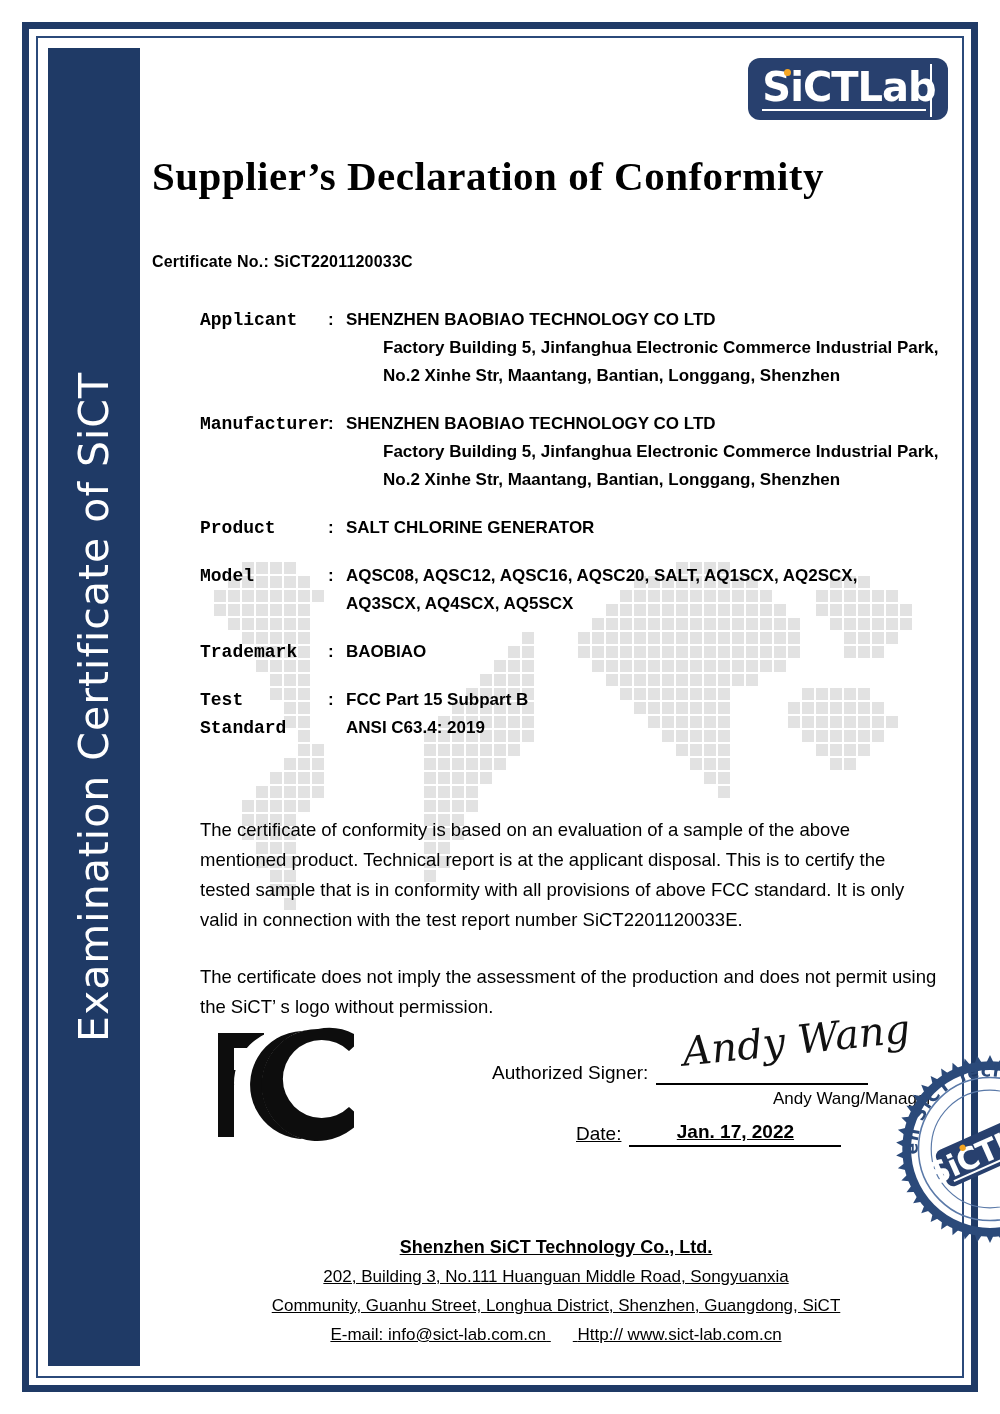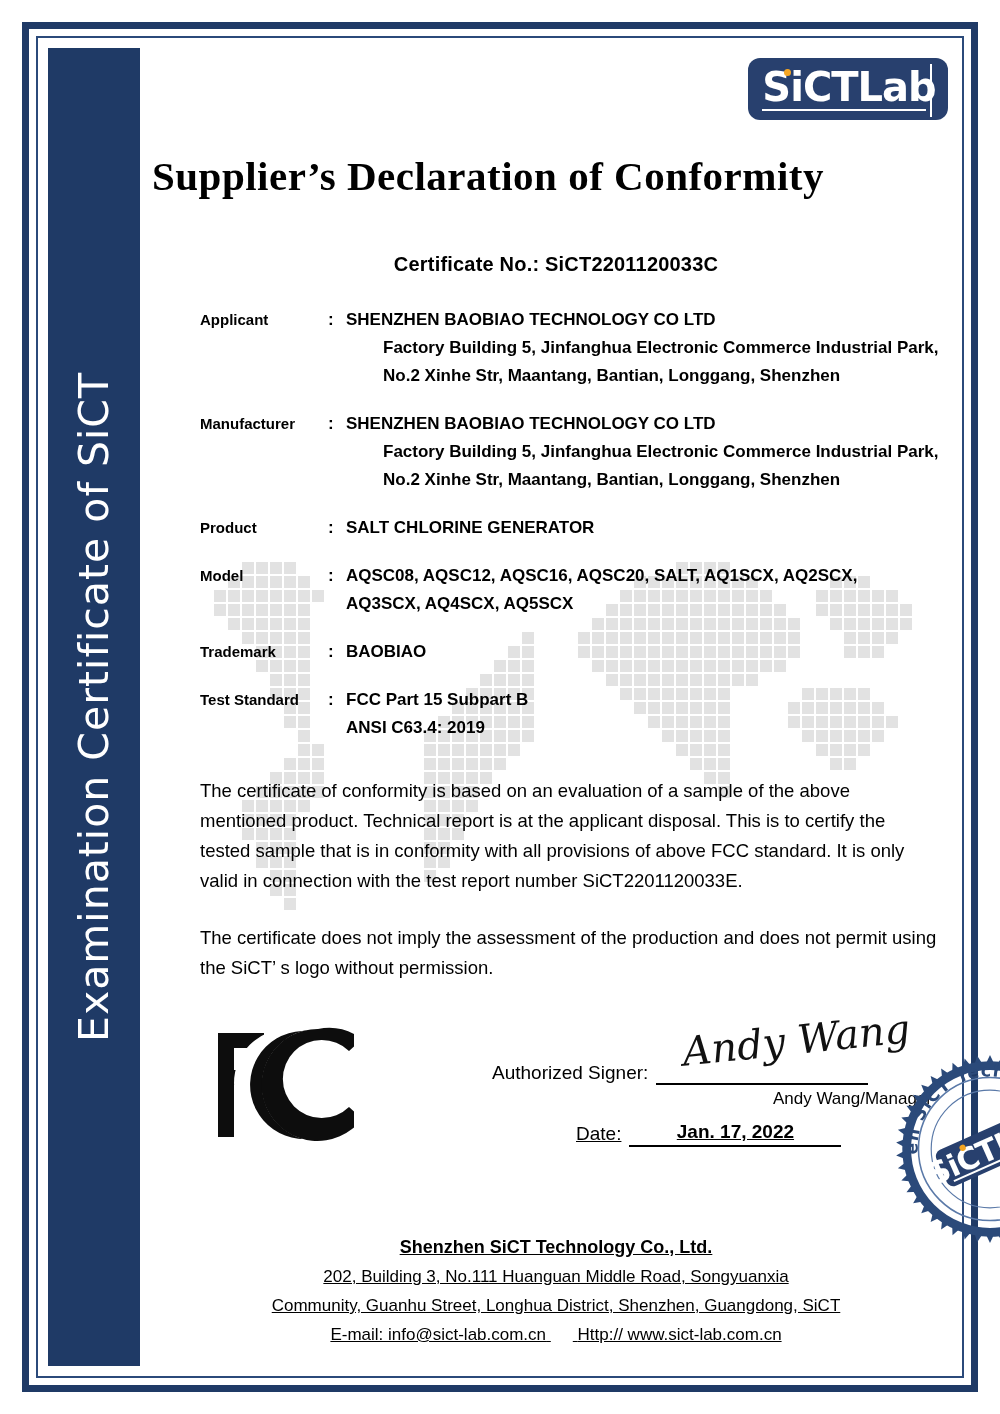--- a/index.html
+++ b/index.html
@@ -144,45 +144,45 @@
     font-weight: bold;
     font-size: 41px;
     letter-spacing: 0.5px;
     z-index: 2;
   }
 
   .cert-no {
     position: absolute;
     left: 0; right: 0;
     top: 205px;
-    text-align: center;
-    font-size: 20px;
+    font-size: 16px;
     font-weight: bold;
     z-index: 2;
     letter-spacing: 0.2px;
   }
 
   
   .fields {
     position: absolute;
     left: 48px;
     top: 258px;
     width: 740px;
     z-index: 2;
   }
   .field-row {
     display: flex;
     margin-bottom: 20px;
   }
   .field-label {
     width: 128px;
     flex: 0 0 128px;
-    font-size: 15px;
+    font-size: 18px;
     font-weight: bold;
     line-height: 28px;
+    font-family: Liberation Mono, monospace;
   }
   .field-colon {
     width: 18px;
     flex: 0 0 18px;
     font-size: 17px;
     font-weight: bold;
     line-height: 28px;
   }
   .field-value {
     flex: 1 1 auto;
@@ -196,21 +196,21 @@
   .field-value .plain {
     font-weight: bold;
     display: block;
     margin-left: 37px;
   }
 
   
   .paras {
     position: absolute;
     left: 48px;
-    top: 728px;
+    top: 767px;
     width: 740px;
     z-index: 2;
   }
   .para {
     font-size: 18.5px;
     line-height: 30px;
     margin-bottom: 27px;
   }
 
   

